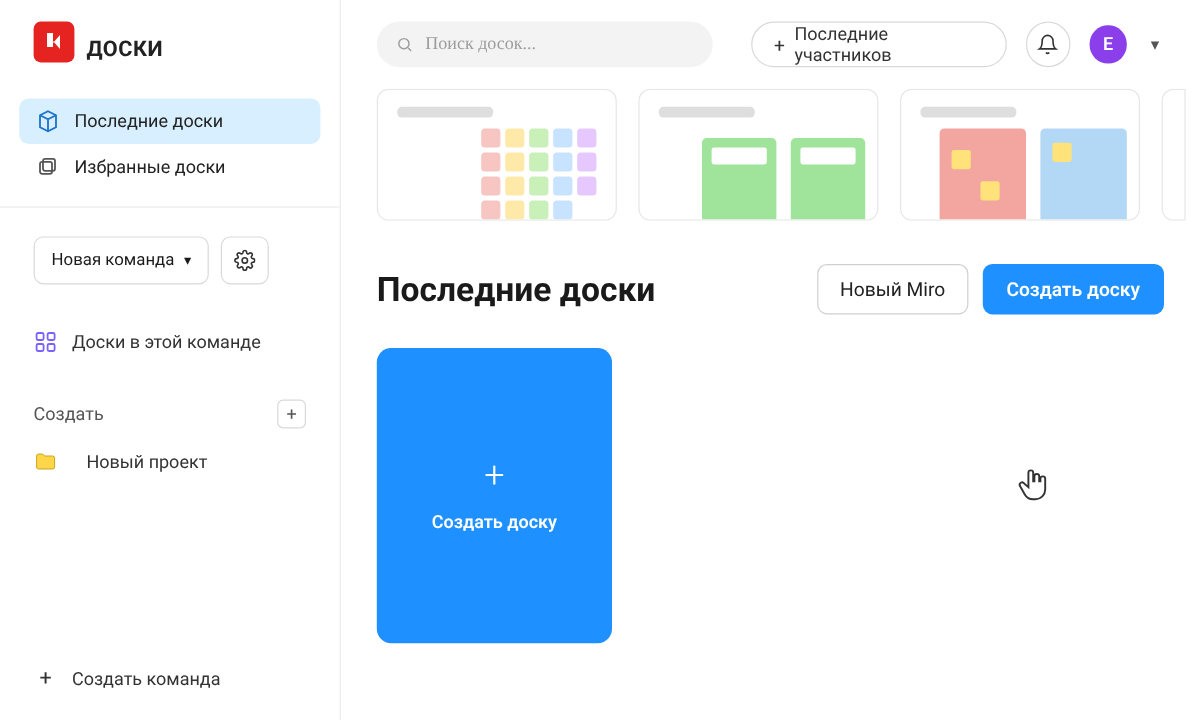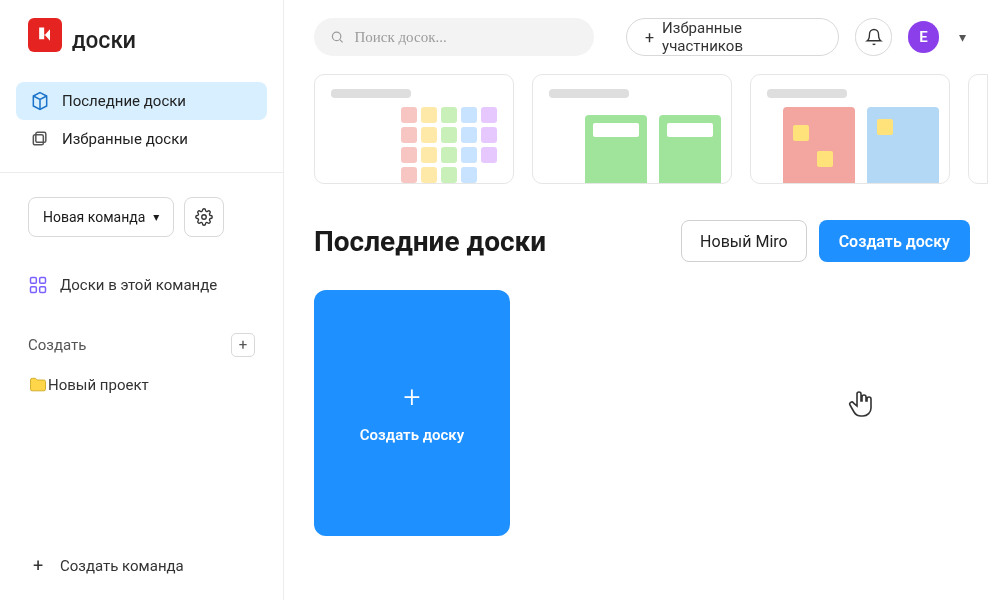--- a/index.html
+++ b/index.html
@@ -18,21 +18,21 @@
   .nav-icon { width:20px; height:20px; display:flex; align-items:center; justify-content:center; }
   
   .team-row { display:flex; gap:10px; padding: 24px 28px 0 28px; align-items:center; }
   .team-select { flex:0 0 auto; height:40px; border:1px solid #d9d9d9; border-radius:8px; padding:0 14px; display:flex; align-items:center; gap:8px; font-size:14px; cursor:pointer; background:#fff; }
   .gear-btn { width:40px; height:40px; border:1px solid #d9d9d9; border-radius:8px; display:flex; align-items:center; justify-content:center; cursor:pointer; background:#fff; }
   
   .sub-item { display:flex; align-items:center; gap:12px; padding: 0 28px; height:40px; font-size:15px; color:#333; cursor:pointer; margin-top:28px; }
   
   .proj-head { display:flex; align-items:center; justify-content:space-between; padding:0 28px; margin-top:28px; font-size:15px; color:#555; }
   .plus-box { width:24px; height:24px; border:1px solid #d9d9d9; border-radius:5px; display:flex; align-items:center; justify-content:center; cursor:pointer; font-size:15px; color:#555; }
-  .project { display:flex; align-items:center; gap:0; padding:0 28px; height:40px; font-size:15px; color:#333; cursor:pointer; margin-top:8px; }
+  .project { display:flex; align-items:center; gap:24px; padding:0 28px; height:40px; font-size:15px; color:#333; cursor:pointer; margin-top:8px; }
   
   .sidebar-footer { margin-top:auto; padding:0 28px 24px 28px; display:flex; align-items:center; gap:12px; font-size:15px; color:#333; cursor:pointer; }
   
   
   .main { flex:1; height:600px; padding: 18px 0 0 0; overflow:hidden; position:relative; }
   
   .topbar { display:flex; align-items:center; gap:16px; padding:0 30px 12px 30px; }
   .search { flex:0 0 280px; height:38px; background:#f3f3f3; border-radius:19px; display:flex; align-items:center; gap:10px; padding:0 16px; }
   .search input { border:none; outline:none; background:transparent; font-size:15px; color:#333; width:100%;font-family:Liberation Serif, serif; }
   .search input::placeholder { color:#9c9c9c; }
@@ -163,21 +163,21 @@
     <div class="search">
       <svg width="16" height="16" viewBox="0 0 24 24" fill="none" stroke="#9c9c9c" stroke-width="2">
           <circle cx="11" cy="11" r="7"></circle>
           <path d="m21 21-4.3-4.3"></path>
         </svg>
       <input type="text" placeholder="Поиск досок..." style="">
     </div>
     <div class="spacer"></div>
     <div class="invite">
       <span style="font-size:16px;">+</span>
-      <span>Избранные участников</span>
+      <span>Последние участников</span>
     </div>
     <div class="bell">
       <svg width="18" height="18" viewBox="0 0 24 24" fill="none" stroke="#333" stroke-width="1.8">
           <path d="M18 8a6 6 0 1 0-12 0c0 7-3 9-3 9h18s-3-2-3-9"></path>
           <path d="M13.73 21a2 2 0 0 1-3.46 0"></path>
         </svg>
     </div>
     <div class="avatar">E</div>
     <span class="chevron-small">▾</span>
   </div>

